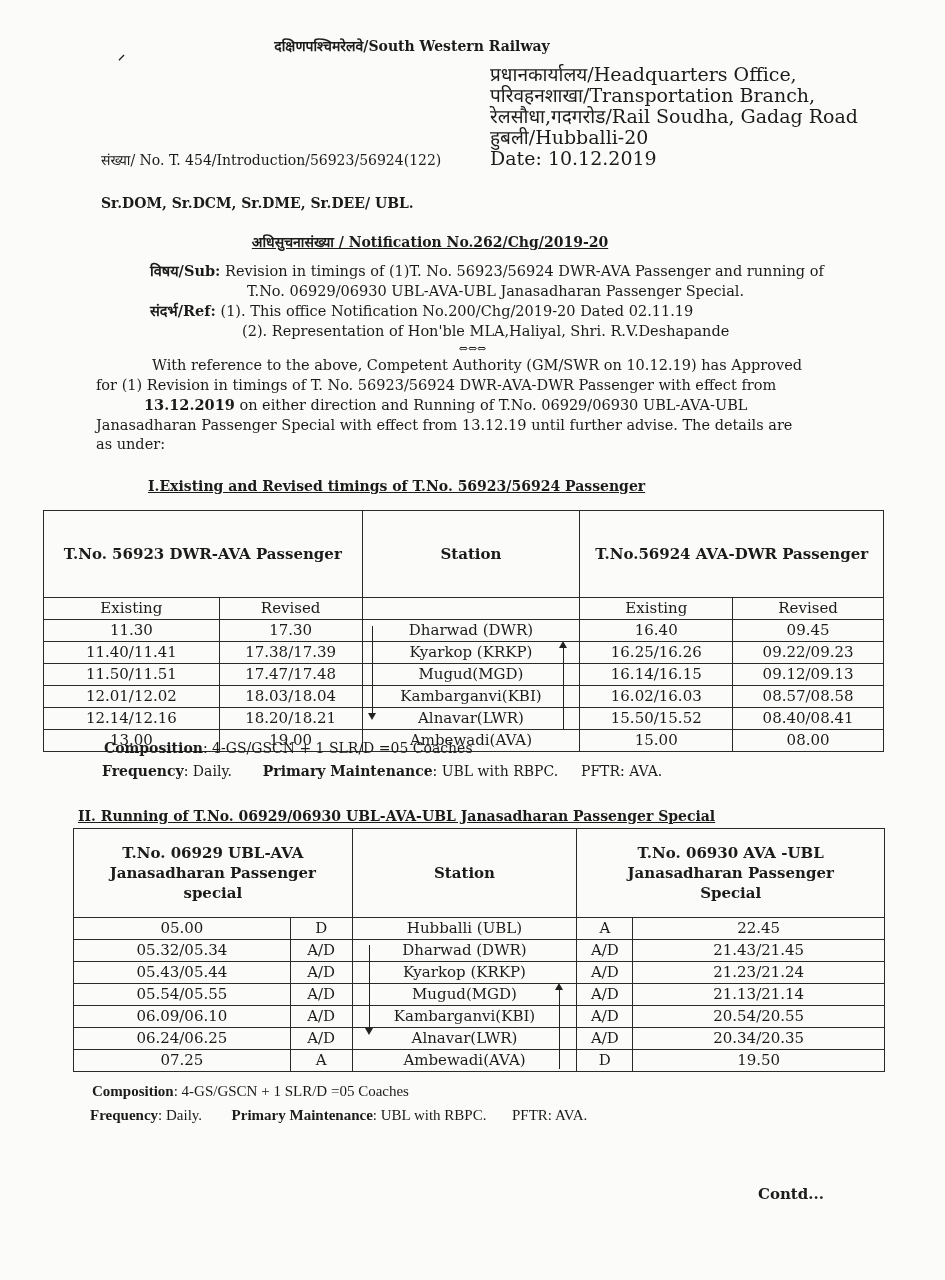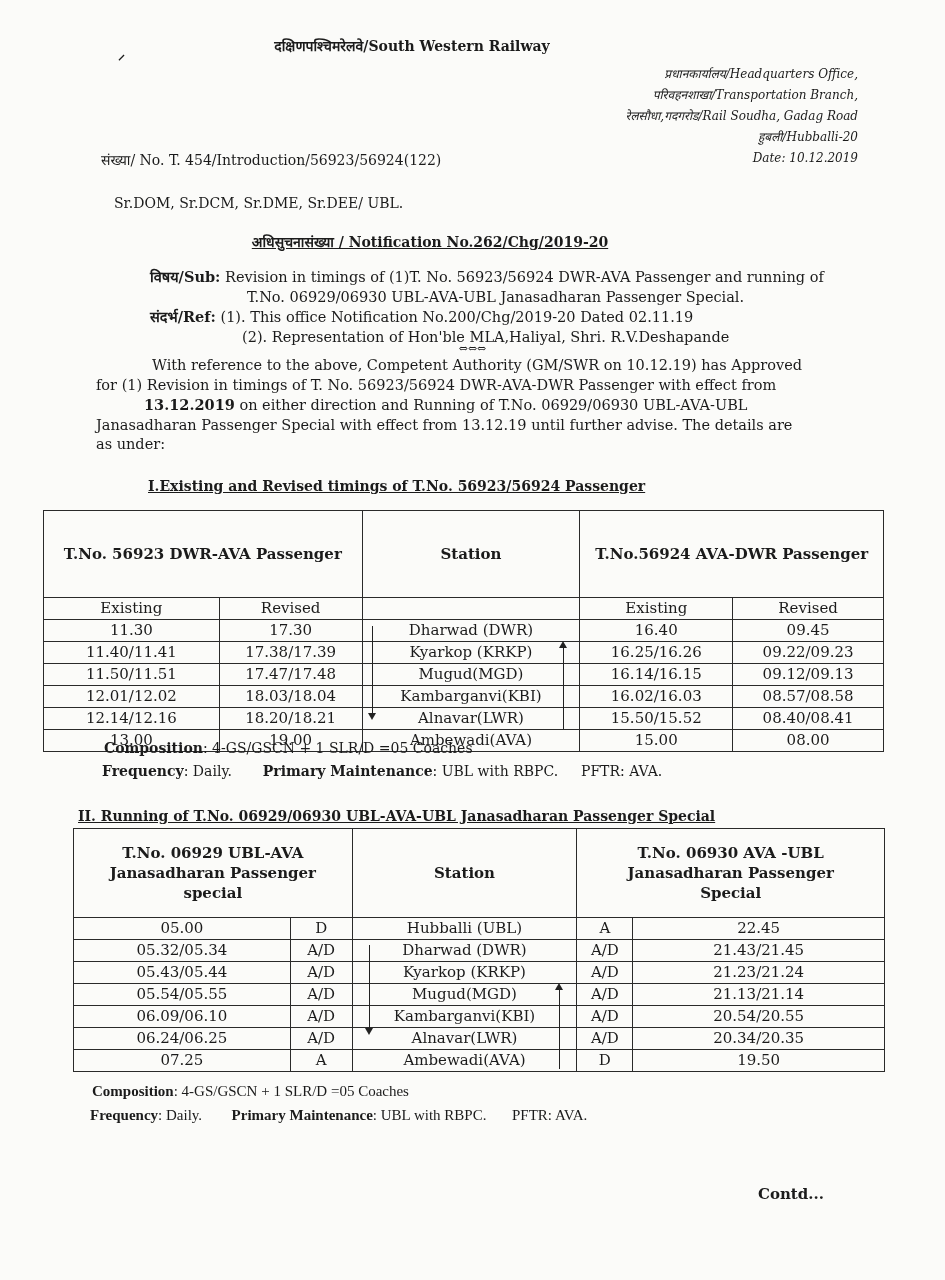--- a/index.html
+++ b/index.html
@@ -6,26 +6,26 @@
   body {
     width: 945px; height: 1280px; position: relative; overflow: hidden;
     background: #fbfbf9; color: #1b1b1b;
     font-family: "DejaVu Serif", serif;
   }
   .abs { position: absolute; }
   .serif-cond { font-family: "Liberation Serif", serif; }
   .b { font-weight: bold; margin-left: 48px; }
 
   .org-title { left: 0; width: 824px; top: 36px; text-align: center; font-size: 14px; font-weight: bold; }
-  .addr { right: 87px; text-align: right; font-size: 12px; line-height: 21px; top: 64px; font-style: italic; }
+  .addr { right: 87px; text-align: left; font-size: 19px; line-height: 21px; top: 64px; }
   .ref-no { left: 101px; top: 150px; font-size: 14px; }
-  .addressees { left: 101px; top: 195px; font-size: 14px; font-weight: normal; margin-left: 13px; }
+  .addressees { left: 101px; top: 195px; font-size: 14px; font-weight: bold; }
   .notif-title { left: 0; width: 860px; top: 232px; text-align: center; font-size: 14px; font-weight: bold; text-decoration: underline; }
 
-  .subject { left: 150px; top: 267px; font-size: 14.5px; line-height: 20px; width: 770px; }
+  .subject { left: 150px; top: 261px; font-size: 14.5px; line-height: 20px; width: 770px; }
   .subject .lbl { font-weight: bold; }
   .subject .indent { padding-left: 97px; }
   .ref2 { padding-left: 92px; }
   .sep-mark { left: 0; width: 945px; text-align: center; top: 342px; font-size: 11px; }
 
   .body-para { left: 96px; top: 356px; width: 770px; font-size: 14.5px; line-height: 19.5px; text-align: justify; }
   .body-para .first { text-indent: 56px; }
 
   .sec-title { font-size: 14px; font-weight: bold; text-decoration: underline; }
 

